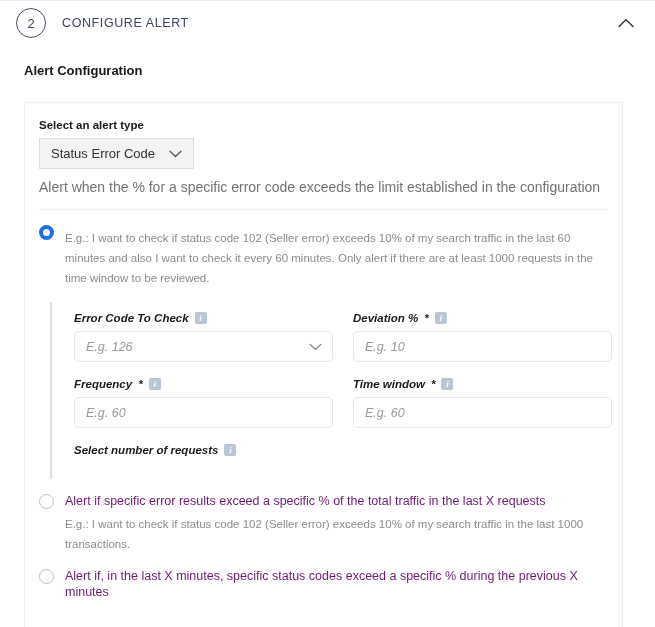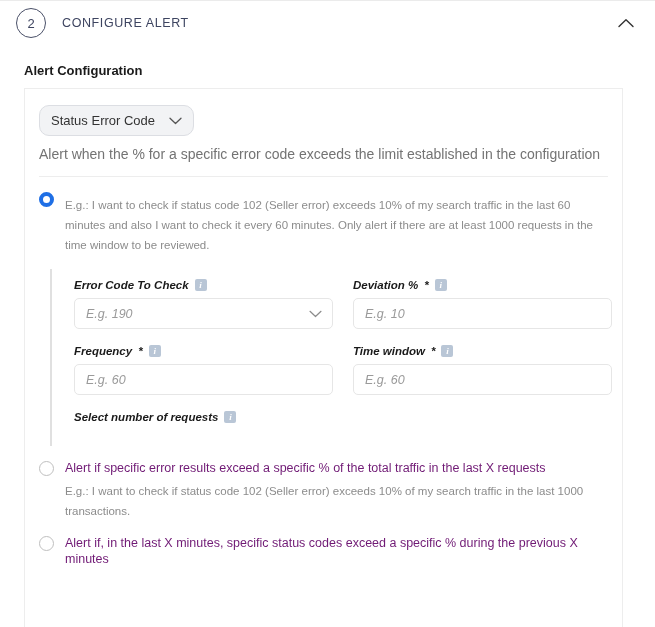--- a/index.html
+++ b/index.html
@@ -64,21 +64,21 @@
   }
 
   
   .section-body {
     padding: 0 16px;
   }
   .section-heading {
     font-size: 13px;
     font-weight: bold;
     color: #1a1a1a;
-    margin: 18px 0 10px 8px;
+    margin: 18px 0 24px 8px;
   }
 
   .card {
     margin-left: 8px;
     margin-right: 16px;
     border: 1px solid #ededed;
     border-bottom: none;
     border-top: 1px solid #ededed;
     padding: 16px 14px 0 14px;
     min-height: 540px;
@@ -94,21 +94,21 @@
     gap: 6px;
   }
 
   
   .alert-type-select {
     display: inline-flex;
     align-items: center;
     gap: 14px;
     background: #f2f3f5;
     border: 1px solid #dcdee3;
-    border-radius: 10px;
+    border-radius: 0;
     height: 31px;
     padding: 14px 11px;
     font-size: 13px;
     color: #333;
     cursor: pointer;
     user-select: none;
   }
   .alert-type-hint {
     font-size: 14px;
     color: #737373;
@@ -229,20 +229,23 @@
   </button>
 </div>
 
 <div class="section-body">
 
   <div class="section-heading">Alert Configuration</div>
 
   <div class="card">
 
     
+    <div class="field-label">
+      <span>Select an alert type</span>
+    </div>
 
     <div class="alert-type-select">
       <span>Status Error Code</span>
       <span>
         <svg width="13" height="8" viewBox="0 0 13 8" fill="none" xmlns="http://www.w3.org/2000/svg">
           <path d="M1 1.3L6.5 6.5L12 1.3" stroke="#555555" stroke-width="1.3" fill="none" stroke-linecap="round" stroke-linejoin="round"></path>
         </svg>
       </span>
     </div>
 
@@ -261,21 +264,21 @@
     
     <div class="nested-form">
       <div class="form-grid">
 
         <div class="form-cell">
           <div class="field-label">
             <span>Error Code To Check</span>
             <span class="info-icon">i</span>
           </div>
           <div class="input-box with-chevron">
-            <span>E.g. 190</span>
+            <span>E.g. 126</span>
             <span class="chevron">
               <svg width="13" height="8" viewBox="0 0 13 8" fill="none" xmlns="http://www.w3.org/2000/svg">
                 <path d="M1 1.3L6.5 6.5L12 1.3" stroke="#8c8c8c" stroke-width="1.2" fill="none" stroke-linecap="round" stroke-linejoin="round"></path>
               </svg>
             </span>
           </div>
         </div>
 
         <div class="form-cell">
           <div class="field-label">

